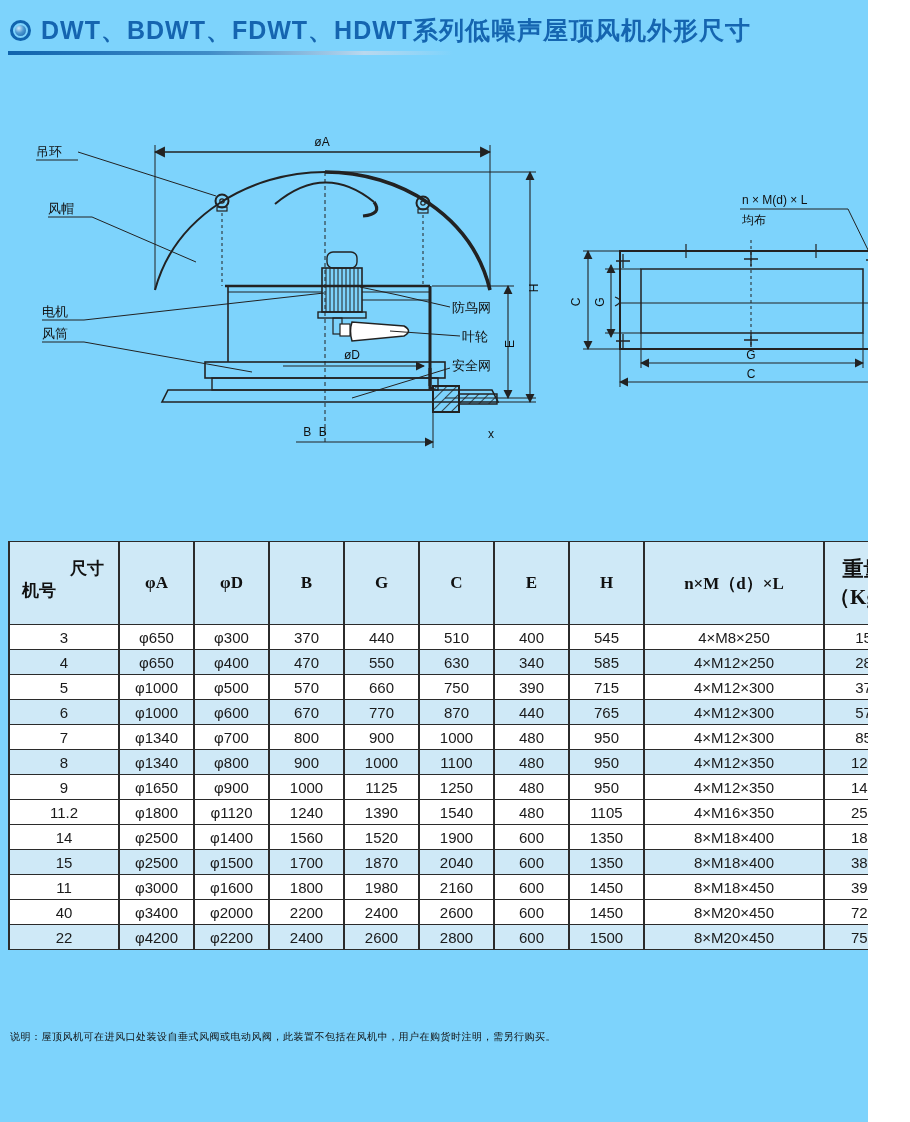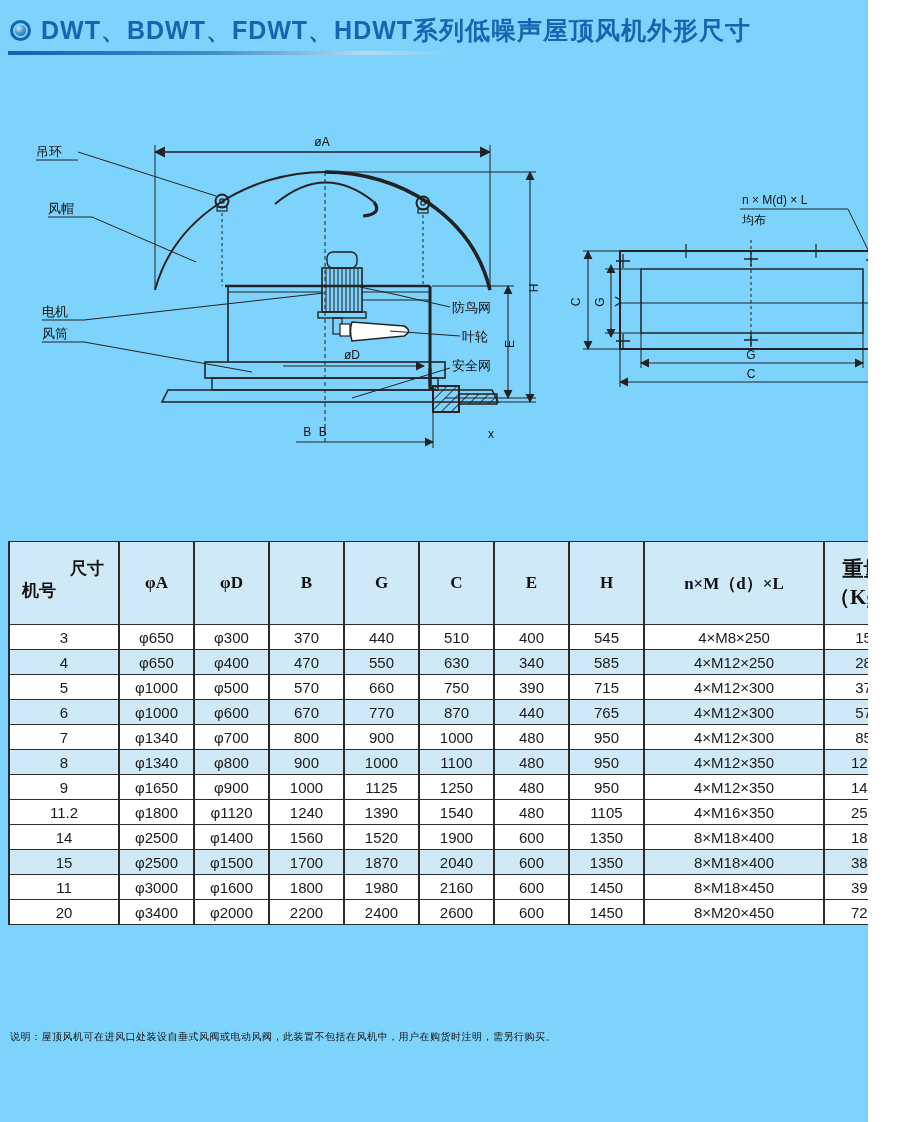--- a/index.html
+++ b/index.html
@@ -374,28 +374,40 @@
           <td>φ1600</td>
           <td>1800</td>
           <td>1980</td>
           <td>2160</td>
           <td>600</td>
           <td>1450</td>
           <td>8×M18×450</td>
           <td>397</td>
         </tr>
         <tr>
-          <td>20</td>
+          <td>40</td>
           <td>φ3400</td>
           <td>φ2000</td>
           <td>2200</td>
           <td>2400</td>
           <td>2600</td>
           <td>600</td>
           <td>1450</td>
           <td>8×M20×450</td>
           <td>721</td>
         </tr>
+        <tr class="alt">
+          <td>22</td>
+          <td>φ4200</td>
+          <td>φ2200</td>
+          <td>2400</td>
+          <td>2600</td>
+          <td>2800</td>
+          <td>600</td>
+          <td>1500</td>
+          <td>8×M20×450</td>
+          <td>756</td>
+        </tr>
       </tbody>
   </table>
 
   <div class="note">说明：屋顶风机可在进风口处装设自垂式风阀或电动风阀，此装置不包括在风机中，用户在购货时注明，需另行购买。</div>
 </div>
 
 </body></html>

